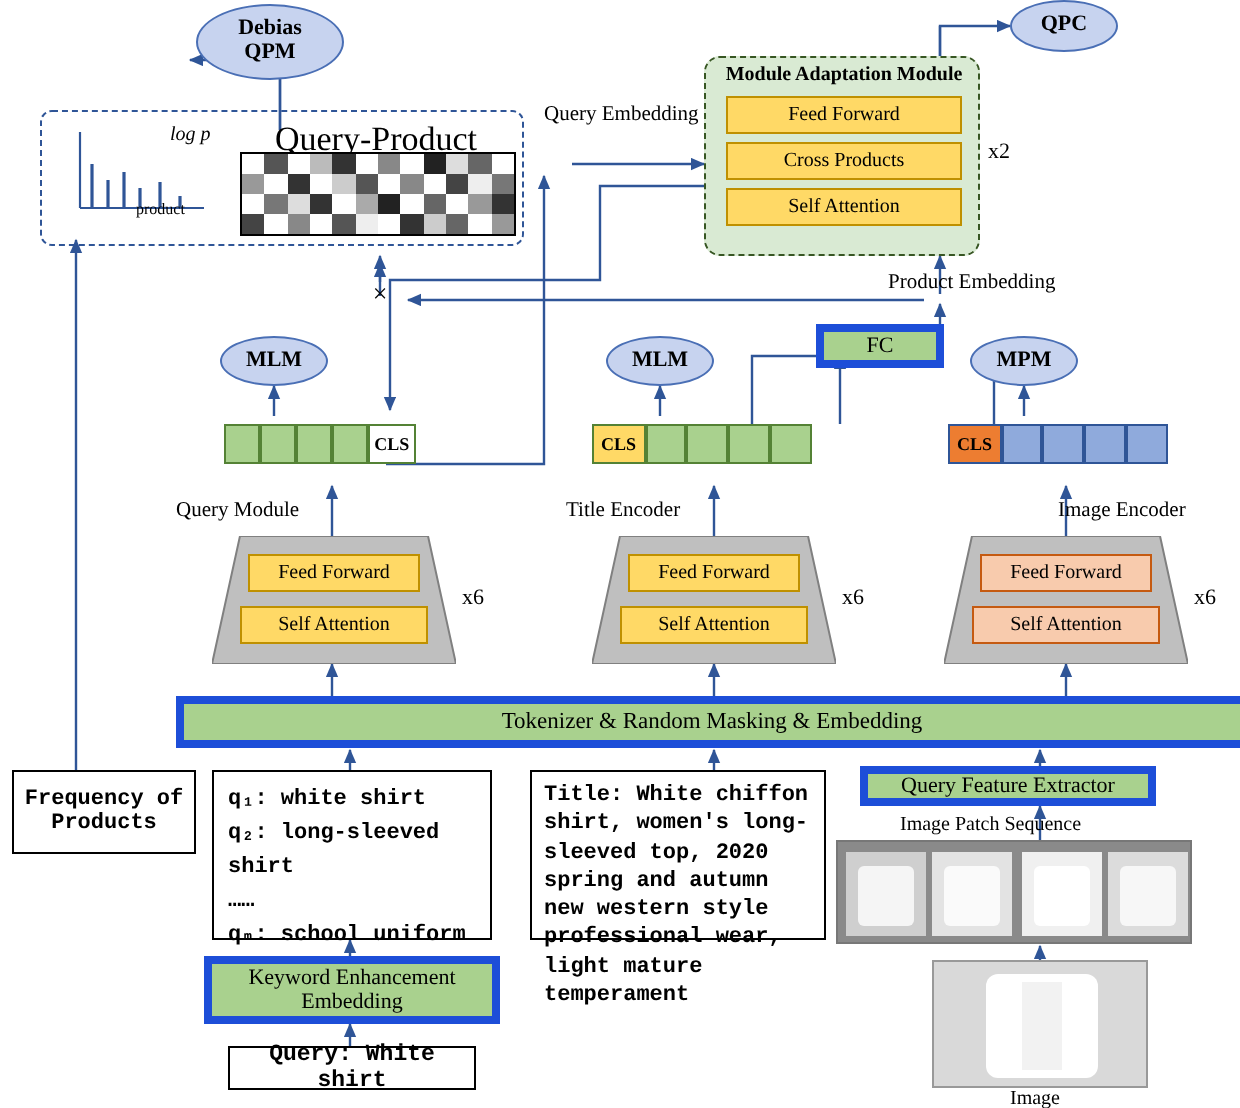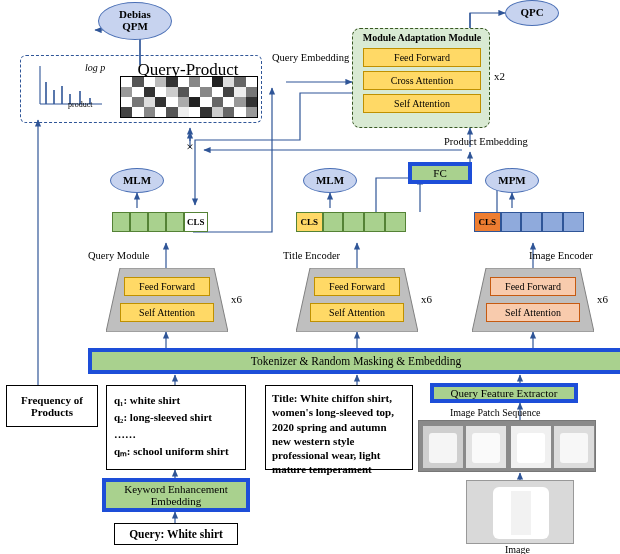--- a/index.html
+++ b/index.html
@@ -18,21 +18,21 @@
     background:#c7d3ef;border:1px solid #4a6fb5;border-radius:50%;
     font-weight:bold;font-size:11px;line-height:1.05;
   }
   
   .gbox{background:#a9d18e;border:4px solid #1d4ed8;}
   
   .ybox{background:#ffd966;border:1px solid #bf9000;font-size:10px;}
   
   .obox{background:#f8cbad;border:1px solid #c55a11;font-size:10px;}
   
-  .wbox{background:#ffffff;border:1.2px solid #000;}
+  .wbox{background:#ffffff;border:1.2px solid #000;font-family:Liberation Mono, monospace;}
   .label{font-size:10.5px;}
   svg{position:absolute;left:0;top:0;pointer-events:none;}
   .dashed-box{border:1.3px dashed #2f5597;border-radius:6px;}
   .dashed-green{border:1.6px dashed #375623;border-radius:8px;background:#d9ead3;}
   .cellgrid{display:grid;}
   .cell{width:100%;height:100%;}
 </style>
 </head>
 <body>
 
@@ -186,21 +186,21 @@
 <div class="abs ctr" style="left:183px;top:140px;width:14px;height:14px;font-size:13px;">×</div>
 
 <div class="abs label" style="left:272px;top:52px;">Query Embedding</div>
 
 <div class="abs dashed-green" style="left:352px;top:28px;width:138px;height:100px;">
   <div class="abs" style="left:0;top:3px;width:138px;text-align:center;font-size:10px;font-weight:bold;">Module Adaptation Module</div>
   <div class="abs ybox ctr" style="left:10px;top:19px;width:118px;height:19px;">
     <span>Feed Forward</span>
   </div>
   <div class="abs ybox ctr" style="left:10px;top:42px;width:118px;height:19px;">
-    <span>Cross Attention</span>
+    <span>Cross Products</span>
   </div>
   <div class="abs ybox ctr" style="left:10px;top:65px;width:118px;height:19px;">
     <span>Self Attention</span>
   </div>
 </div>
 <div class="abs" style="left:494px;top:70px;font-size:11px;">x2</div>
 
 <div class="abs label" style="left:444px;top:136px;">Product Embedding</div>
 
 <div class="abs ellipse ctr" style="left:110px;top:168px;width:54px;height:25px;">

